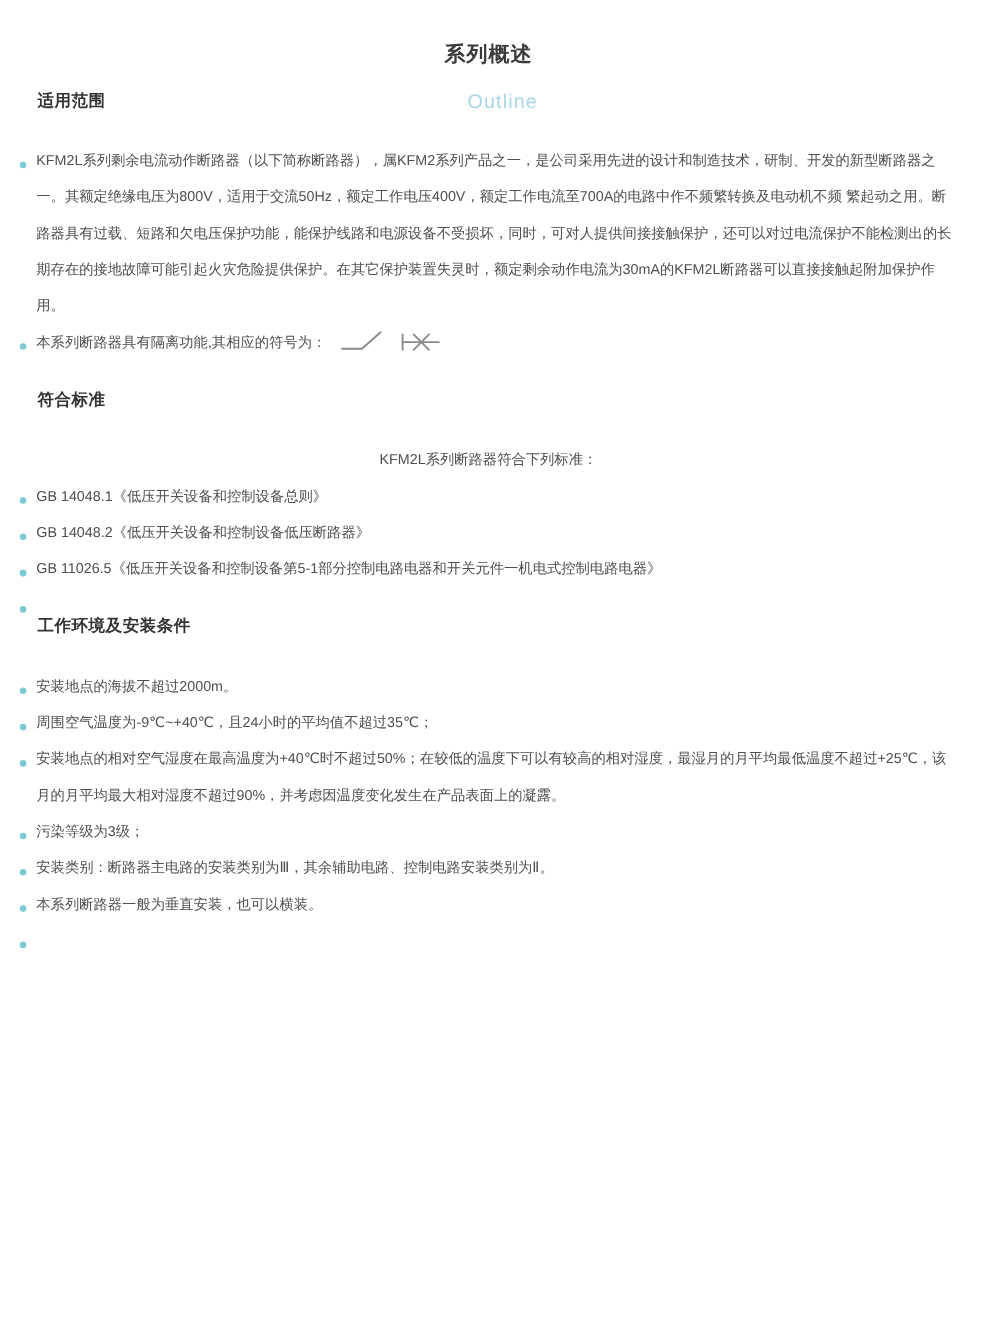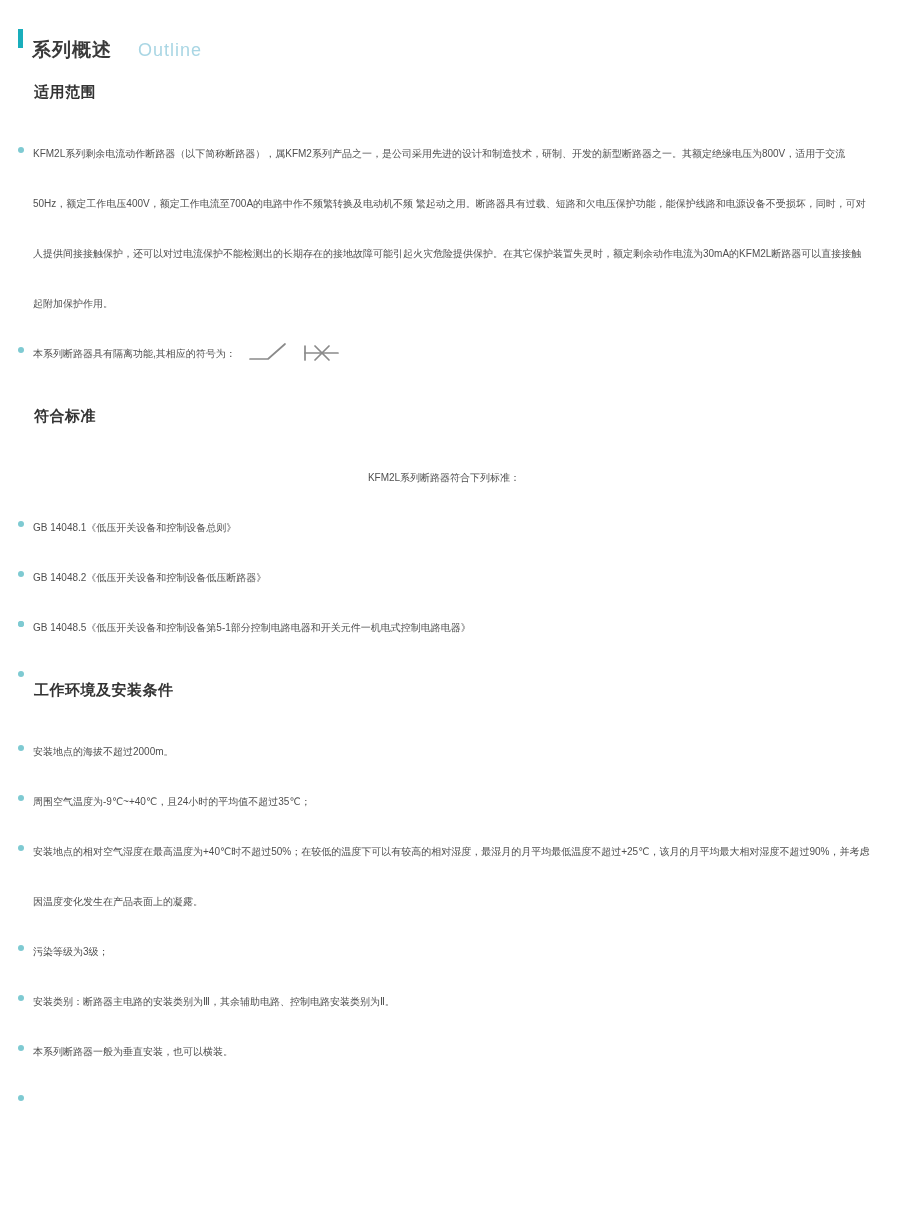--- a/index.html
+++ b/index.html
@@ -16,23 +16,24 @@
     background: #ffffff;
     overflow: hidden;
     font-family: "Liberation Sans", "DejaVu Sans", sans-serif;
   }
   .page {
     width: 900px; height: 1217px;
     padding: 29px 30px 0 18px;
   }
   .doc-title {
     display: flex;
-    align-items: flex-start;
+    align-items: center;
     height: 42px;
     line-height: 42px;
+    flex-direction: column;
   }
   .accent-bar {
     display: inline-block;
     width: 5px; height: 19px;
     background: var(--accent);
     margin-right: 9px;
   }
   .title-cn {
     font-size: 19px;
     font-weight: 600;
@@ -49,22 +50,22 @@
     font-size: 15px;
     font-weight: bold;
     color: var(--heading);
     line-height: 42px;
     margin: 16px 16px;
     letter-spacing: 0.5px;
   }
   section:first-of-type .section-heading { margin-top: 0; }
   .block {
     position: relative;
-    font-size: 10px;
-    line-height: 50px;
+    font-size: 13px;
+    line-height: 33px;
     color: var(--text);
     padding-left: 15px;
   }
   .block.plain { padding-left: 0; text-align: center; }
   .dot {
     position: absolute;
     left: 0; top: 18px;
     width: 6px; height: 6px;
     border-radius: 50%;
     background: var(--bullet);
@@ -99,21 +100,21 @@
     <line x1="17" y1="6" x2="31" y2="20" stroke="#8a8a8a" stroke-width="1.7" stroke-linecap="round"></line>
     <line x1="31" y1="6" x2="17" y2="20" stroke="#8a8a8a" stroke-width="1.7" stroke-linecap="round"></line>
   </svg></div>
       </section>
       <section>
         <h3 class="section-heading">符合标准</h3>
         <div class="block plain"><span>KFM2L系列断路器符合下列标准：</span></div>
         <div class="block bullet"><span class="dot"></span><span>GB 14048.1《低压开关设备和控制设备总则》</span></div>
         <div class="block bullet"><span class="dot"></span><span>GB 14048.2《低压开关设备和控制设备低压断路器》</span></div>
         <div class="block bullet"><span class="dot"></span></div>
-        <div class="block bullet"><span class="dot"></span><span>GB 14048.5《低压开关设备和控制设备第5-1部分控制电路电器和开关元件一机电式控制电路电器》</span></div>
+        <div class="block bullet"><span class="dot"></span><span>GB 11026.5《低压开关设备和控制设备第5-1部分控制电路电器和开关元件一机电式控制电路电器》</span></div>
         <div class="block bullet"><span class="dot"></span></div>
       </section>
       <section>
         <h3 class="section-heading">工作环境及安装条件</h3>
         <div class="block bullet"><span class="dot"></span><span>安装地点的海拔不超过2000m。</span></div>
         <div class="block bullet"><span class="dot"></span><span>周围空气温度为-9℃~+40℃，且24小时的平均值不超过35℃；</span></div>
         <div class="block bullet"><span class="dot"></span><span>安装地点的相对空气湿度在最高温度为+40℃时不超过50%；在较低的温度下可以有较高的相对湿度，最湿月的月平均最低温度不超过+25℃，该月的月平均最大相对湿度不超过90%，并考虑因温度变化发生在产品表面上的凝露。</span></div>
         <div class="block bullet"><span class="dot"></span><span>污染等级为3级；</span></div>
         <div class="block bullet"><span class="dot"></span><span>安装类别：断路器主电路的安装类别为Ⅲ，其余辅助电路、控制电路安装类别为Ⅱ。</span></div>
       </section>

